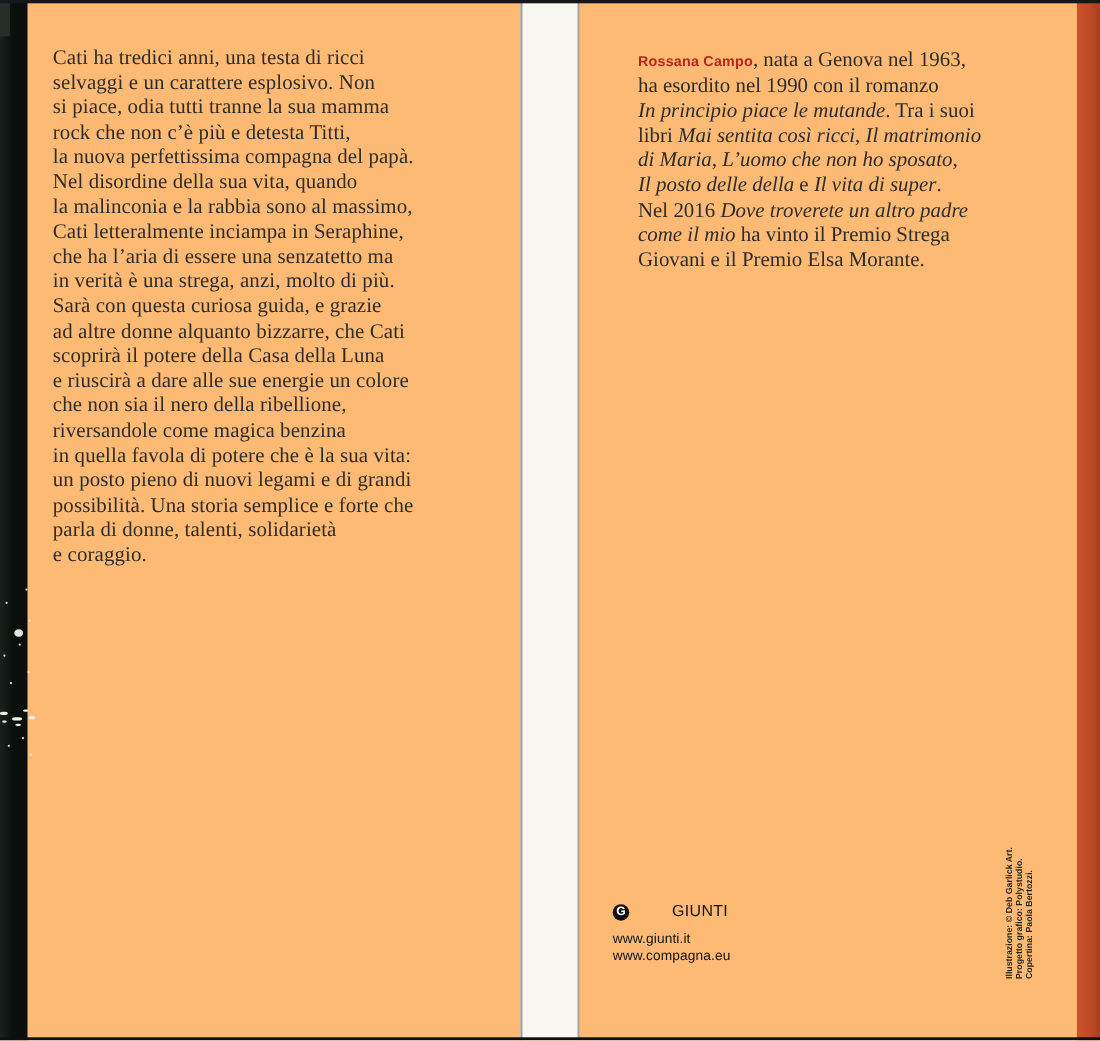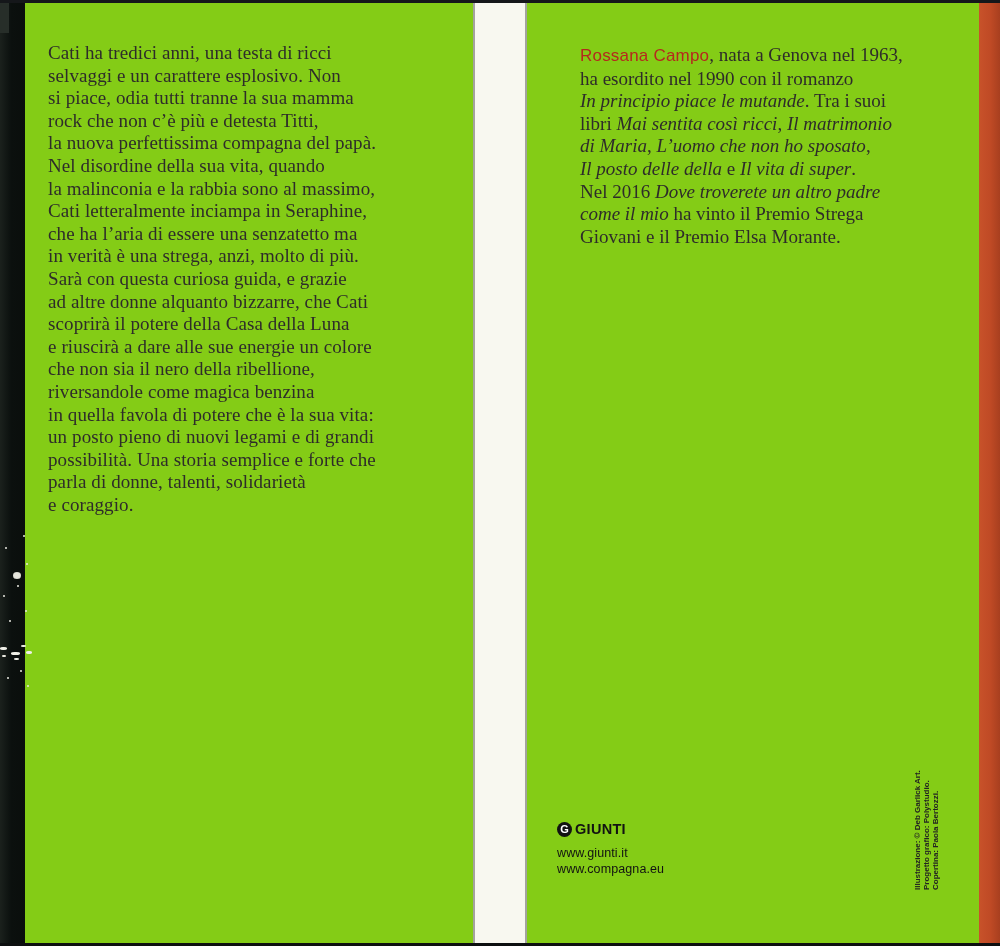--- a/index.html
+++ b/index.html
@@ -1,18 +1,18 @@
 <!DOCTYPE html>
 <html><head>
 <meta charset="utf-8">
 <style>
   html,body { margin:0; padding:0; background:#ffffff; }
   .canvas {
     position:relative; width:1000px; height:946px;
-    background:#84cc16; overflow:hidden;
+    background:#fdba74; overflow:hidden;
     font-family:"Liberation Serif", serif;
   }
   
   .top-edge    { position:absolute; left:0; top:0;    width:1000px; height:3px; background:#15171a; z-index:6; }
   .bottom-edge { position:absolute; left:0; top:943px; width:1000px; height:3px; background:#0d0f10; z-index:6; }
 
   
   .left-strip {
     position:absolute; left:0; top:0; width:25px; height:946px; z-index:3;
     background:linear-gradient(to right, #1b211d 0%, #0b100e 45%, #0a0e0c 100%);
@@ -43,35 +43,35 @@
     color:#2e2c2a; white-space:pre-line; z-index:4;
   }
 
   
   .bio {
     position:absolute; left:580px; top:44px; width:400px;
     font-size:19px; line-height:22.6px;
     color:#2e2c2a; white-space:pre-line; z-index:4;
   }
   .bio .name {
-    font-family:"Liberation Sans", sans-serif; font-weight:normal;
-    font-size:17px; letter-spacing:0.2px; color:#b5291d;
+    font-family:"Liberation Sans", sans-serif; font-weight:bold;
+    font-size:13px; letter-spacing:0.2px; color:#b5291d;
   }
   .it { font-style:italic; }
 
   
   .publisher { position:absolute; left:557px; top:821px; z-index:4;
     font-family:"Liberation Sans", sans-serif; color:#121212; }
   .logo-row { display:flex; align-items:center; gap:3px; }
   .logo-disc {
     width:15px; height:15px; border-radius:50%; background:#121212; color:#ffffff;
     display:flex; align-items:center; justify-content:center;
     font-weight:bold; font-size:11px; line-height:11px;
   }
-  .logo-text { font-weight:bold; font-size:14.5px; letter-spacing:0.3px; }
+  .logo-text { font-weight:normal; font-size:14.5px; letter-spacing:0.3px;margin-left:36px; }
   .urls { margin-top:9px; font-weight:normal; font-size:12.5px; line-height:15.5px; letter-spacing:0.1px; }
 
   
   .credits {
     position:absolute; left:861px; top:811px; width:132px; height:26px;
     transform:rotate(-90deg);
     font-family:"Liberation Sans", sans-serif; font-weight:bold;
     font-size:8px; line-height:8.8px; color:#222222;
     white-space:pre-line; z-index:4;
   }

